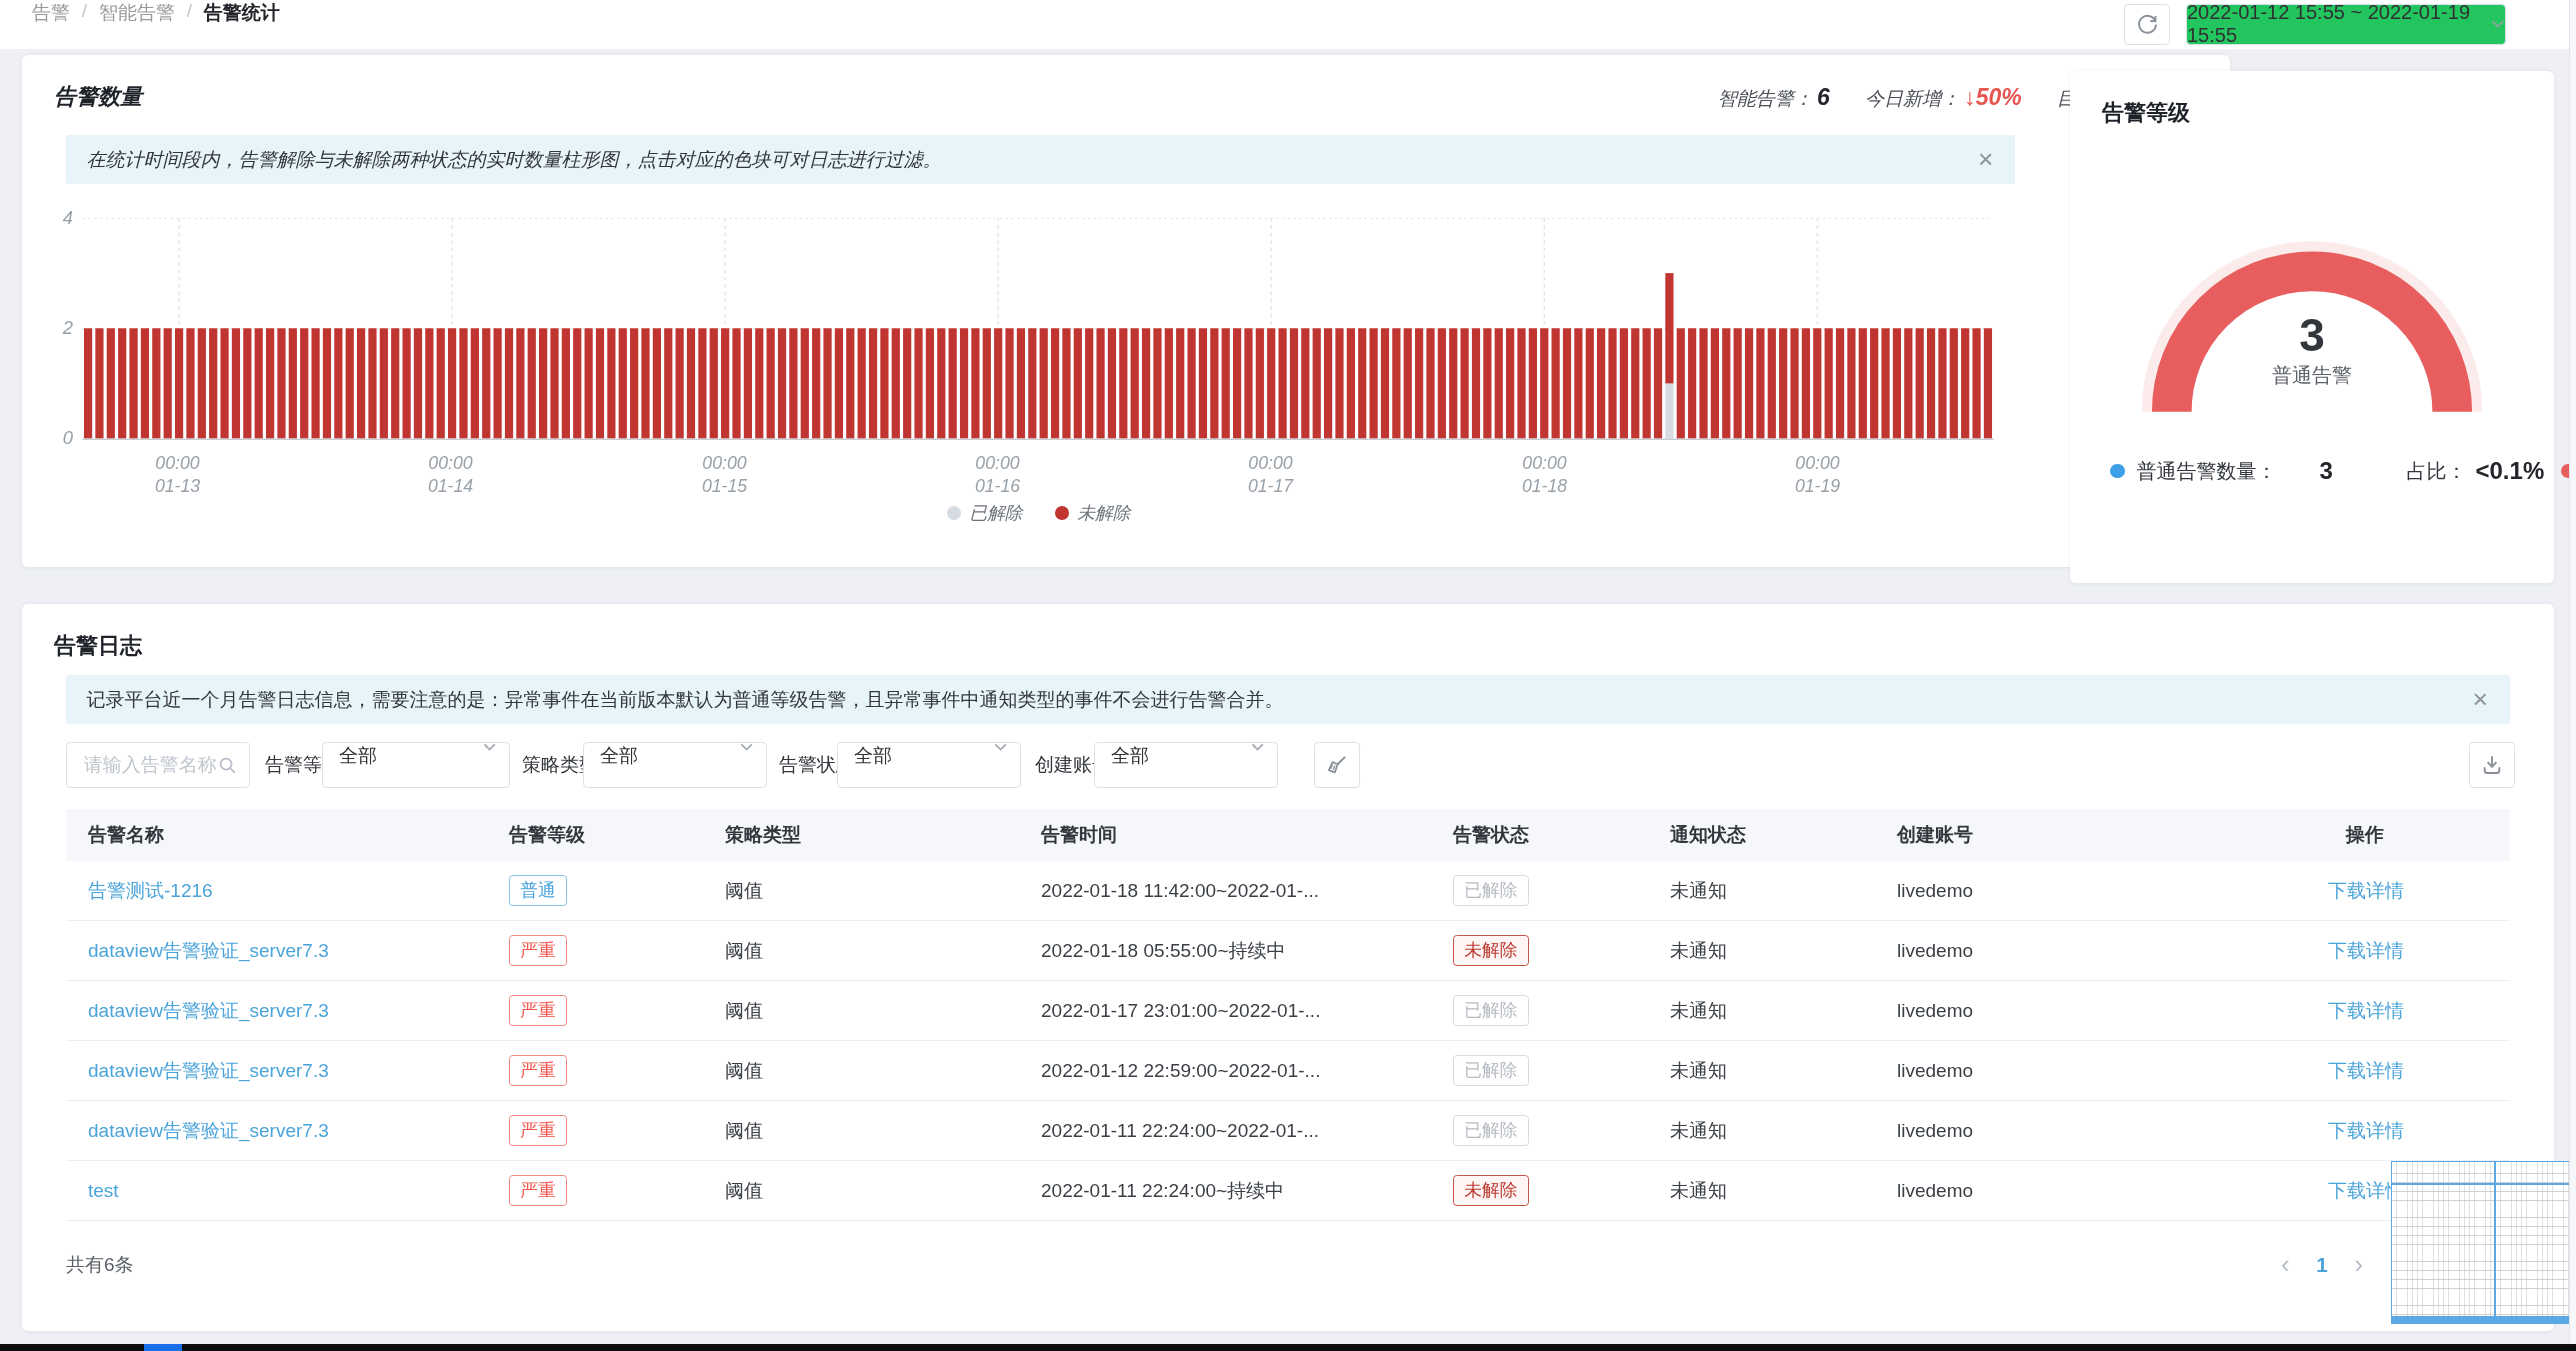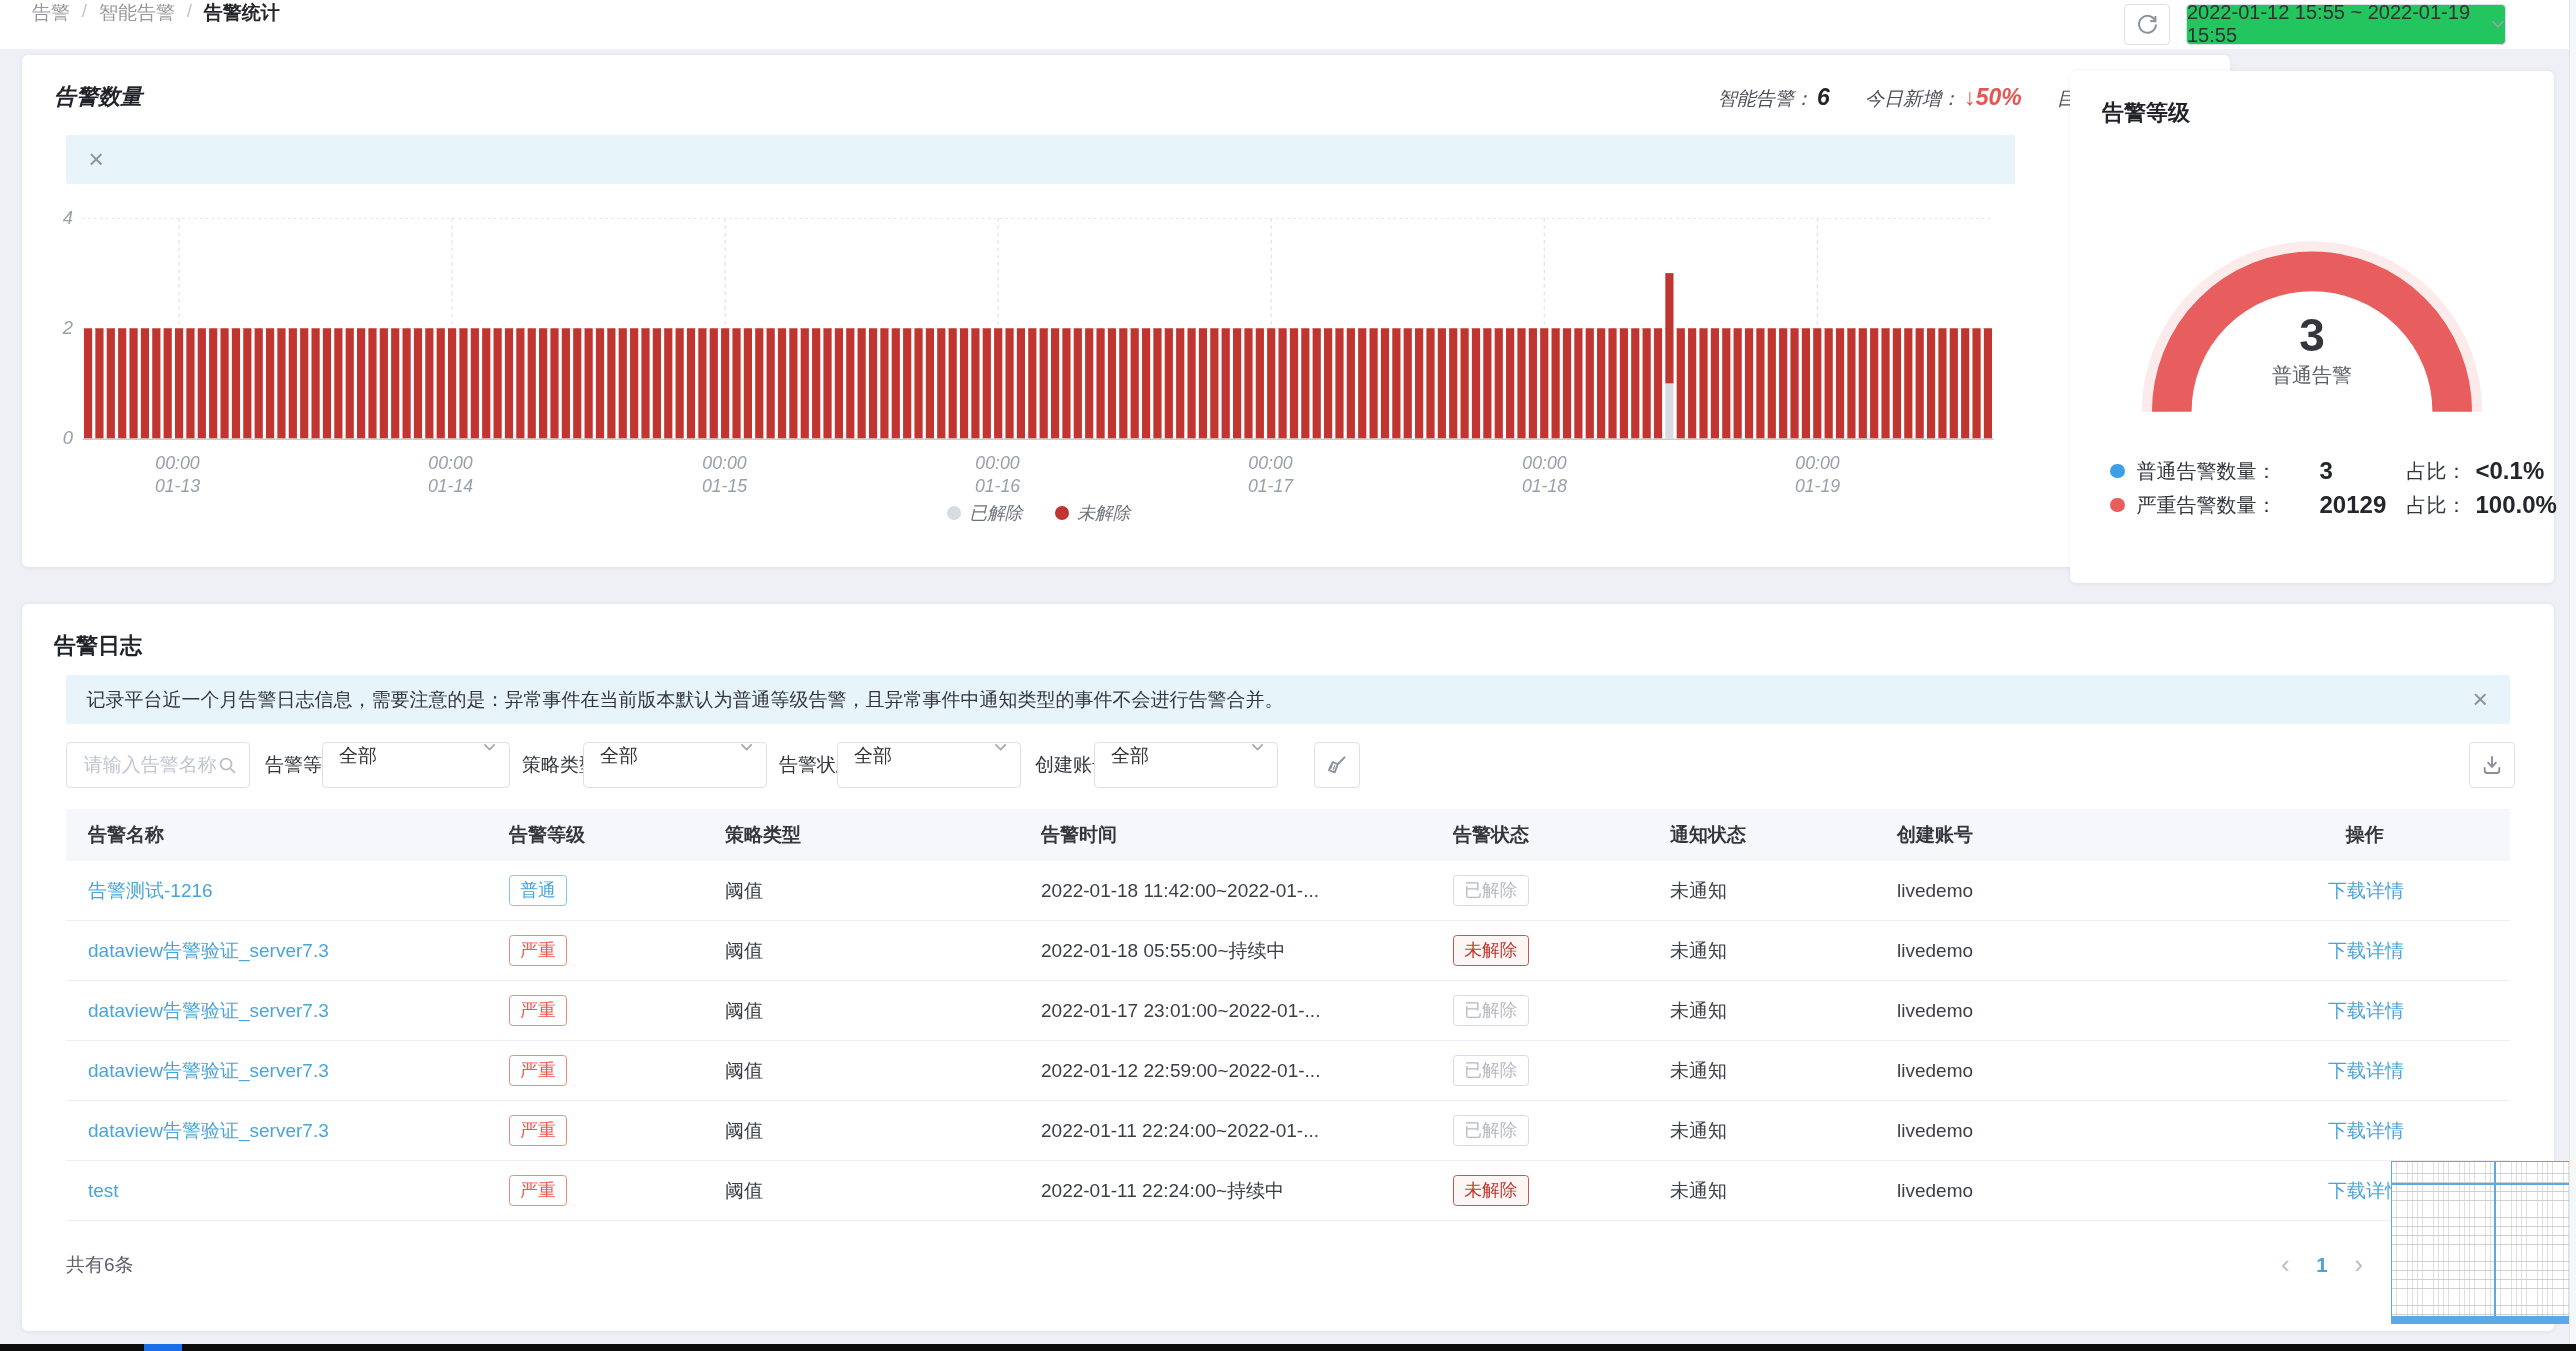--- a/index.html
+++ b/index.html
@@ -42,21 +42,21 @@
   .x-labels{position:absolute;left:59px;top:397px;width:1914px;height:47px;}
   .x-tick{position:absolute;top:0;width:103px;margin-left:-52px;text-align:center;font-size:17.7px;color:#98a0a8;line-height:23px;}
   .chart-legend{position:absolute;left:0;top:446px;width:2033px;display:flex;justify-content:center;gap:32px;}
   .legend-item{display:flex;align-items:center;gap:8.8px;font-size:17.7px;color:#6d737b;}
   .legend-dot{width:14px;height:14px;border-radius:50%;}
 
   
   .gauge-svg{position:absolute;left:69px;top:163px;}
   .gauge-value{position:absolute;left:95px;top:237px;width:294px;text-align:center;font-size:46px;font-weight:700;color:#33373d;}
   .gauge-label{position:absolute;left:95px;top:291px;width:294px;text-align:center;font-size:20px;color:#5c6168;}
-  .level-rows{position:absolute;left:40px;right:31px;top:384px;display:flex;flex-direction:column;gap:2px;}
+  .level-rows{position:absolute;left:40px;right:31px;top:384px;display:flex;flex-direction:row;gap:17px;}
   .level-row{display:grid;grid-template-columns:26.5px 183px 87px 69px auto;align-items:center;height:32px;}
   .level-dot{width:14.7px;height:14.7px;border-radius:50%;}
   .level-label,.ratio-label{font-size:20px;color:#33373d;}
   .level-value,.ratio-value{font-size:24px;font-weight:700;color:#24262b;}
 
   
   .search-box{position:absolute;left:44px;top:138px;width:184px;height:46px;border:0.7px solid #dcdfe6;border-radius:4.4px;box-sizing:border-box;display:flex;align-items:center;background:#fff;padding:0 11.8px 0 14.7px;}
   .search-box input{border:none;outline:none;flex:1;min-width:0;font-size:19px;color:#303133;font-family:inherit;background:transparent;}
   .search-box input::placeholder{color:#c0c6ce;}
   .filter-label{position:absolute;top:138px;height:46px;display:flex;align-items:center;font-size:19px;color:#33373d;}
@@ -132,20 +132,21 @@
         <div class="stat">
           <span class="stat-label">今日新增：</span>
           <span class="stat-value red">↓50%</span>
         </div>
         <div class="stat">
           <span class="stat-label">目前未解除：</span>
           <span class="stat-value red">2</span>
         </div>
       </div>
     <div class="banner" id="banner-count">
+      <div class="banner-text">在统计时间段内，告警解除与未解除两种状态的实时数量柱形图，点击对应的色块可对日志进行过滤。</div>
       <div class="banner-close">×</div>
     </div>
     <div class="y-label" style="left:19px;top:152px;">4</div>
     <div class="y-label" style="left:19px;top:262px;">2</div>
     <div class="y-label" style="left:19px;top:372px;">0</div>
     <svg id="bar-svg" width="1914" height="222" viewBox="0 0 2600 302" style="position:absolute;left:59px;top:163px;">
         <line x1="0" y1="150.5" x2="2600" y2="150.5" stroke="#dfe2e6" stroke-width="1.5" stroke-dasharray="3 5"></line>
         <line x1="0" y1="0.5" x2="2600" y2="0.5" stroke="#dfe2e6" stroke-width="1.5" stroke-dasharray="3 5"></line>
         <line x1="131.54761904761904" y1="0" x2="131.54761904761904" y2="300" stroke="#dcdfe3" stroke-width="1.5" stroke-dasharray="5 5"></line>
         <line x1="502.9761904761905" y1="0" x2="502.9761904761905" y2="300" stroke="#dcdfe3" stroke-width="1.5" stroke-dasharray="5 5"></line>

